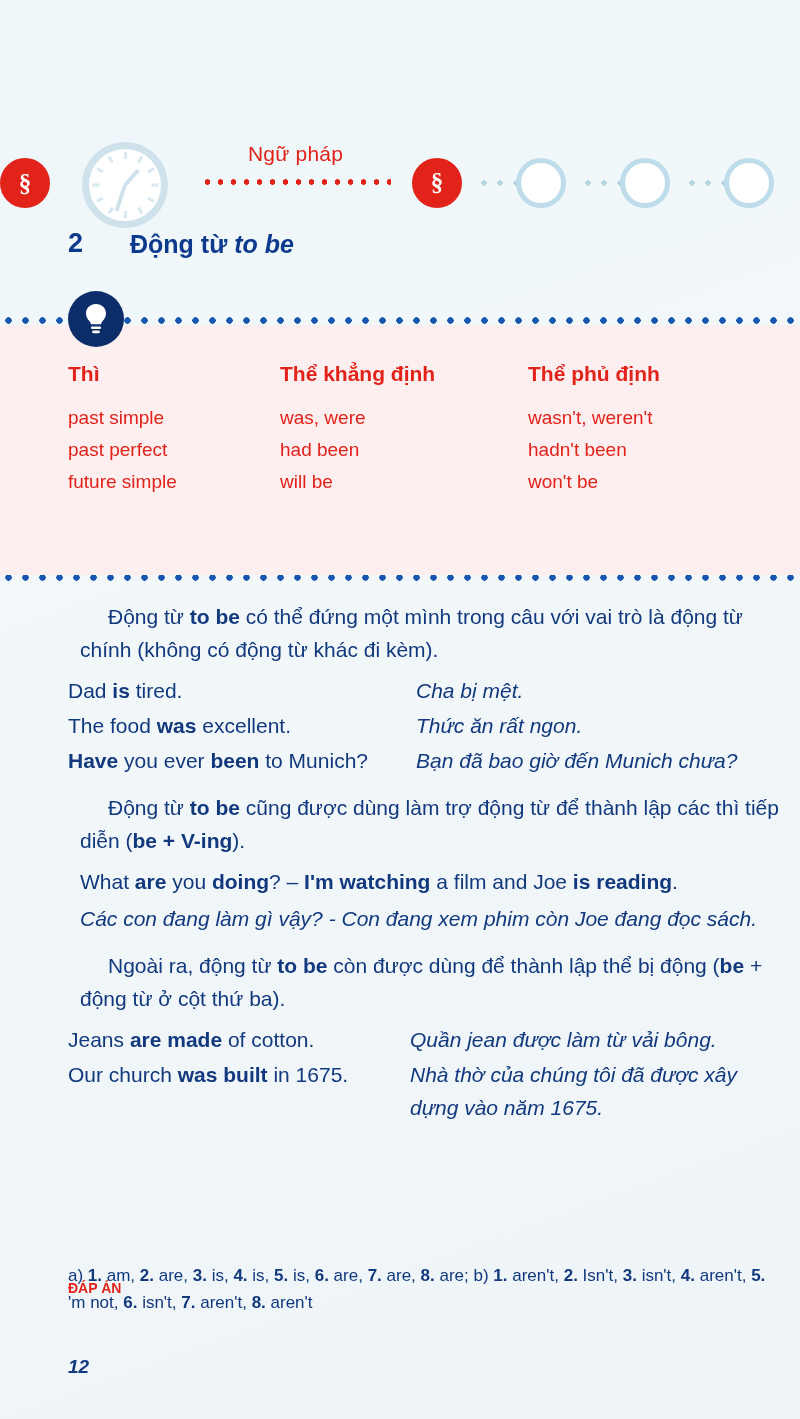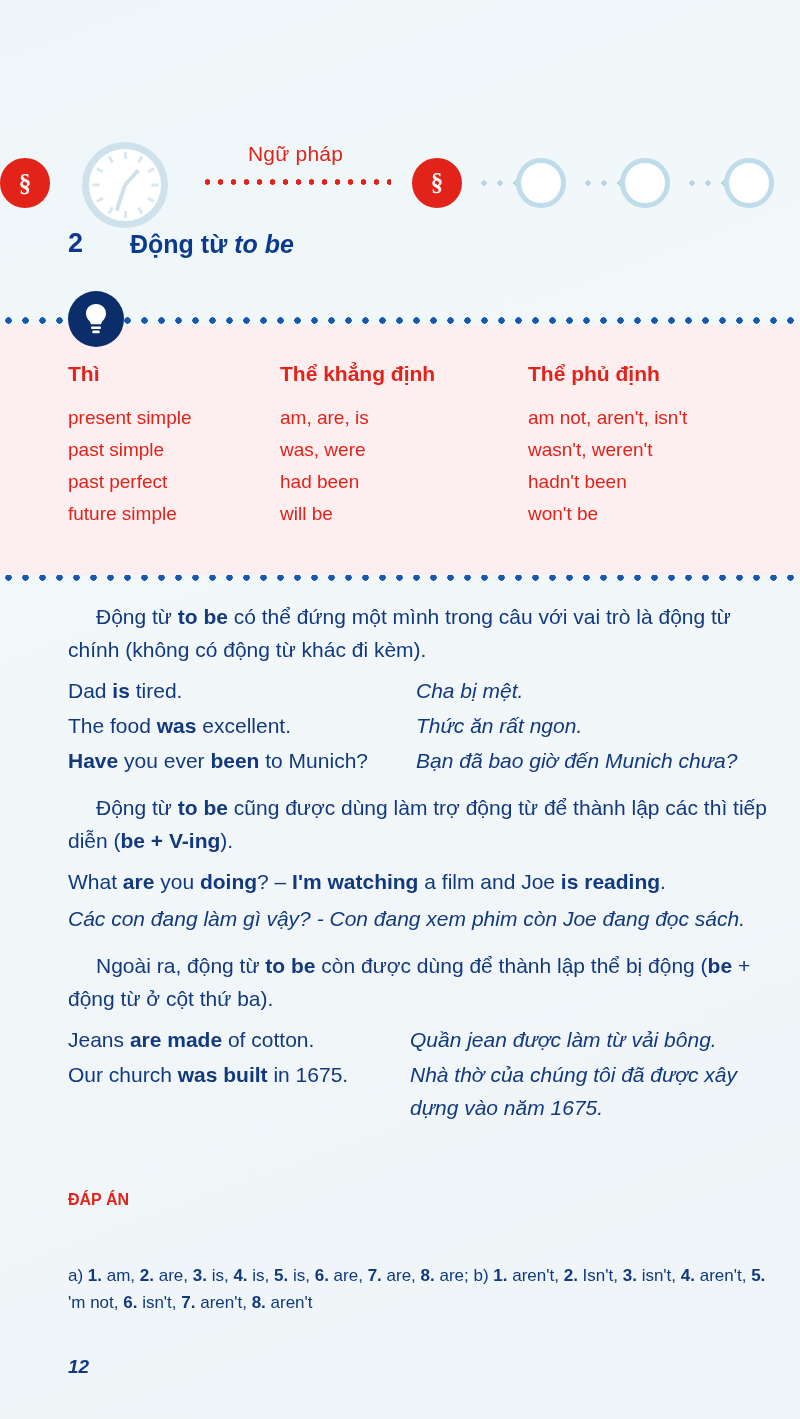--- a/index.html
+++ b/index.html
@@ -185,41 +185,41 @@
   
   .body {
     position: absolute;
     left: 68px;
     top: 600px;
     width: 714px;
     color: #12397e;
     font-size: 21px;
     line-height: 33px;
   }
-  .body p { margin: 0 0 4px 0; }
+  .body p { margin: 0 0 4px 12px; }
   .body .para { text-indent: 28px; margin-bottom: 8px; }
   .body b { font-weight: bold; }
   .body .vi { font-style: italic; }
   .ex {
     display: flex;
     width: 714px;
   }
   .ex .en { width: 348px; }
   .ex .vn { width: 366px; font-style: italic; }
   .ex.wide .en { width: 342px; }
   .blk { margin-bottom: 10px; }
   .sent { margin-bottom: 2px; }
 
   
   .ans-title {
     position: absolute;
     left: 68px;
-    top: 1191px;
+    top: 1280px;
     color: #e2231a;
-    font-size: 16px;
+    font-size: 14px;
     font-weight: bold;
   }
   .ans-body {
     position: absolute;
     left: 68px;
     top: 1262px;
     width: 716px;
     color: #12397e;
     font-size: 17px;
     line-height: 27px;
@@ -287,25 +287,20 @@
   <div class="dot-rule bottom"></div>
 
   <div class="panel"></div>
   <div class="tbl">
     <div class="row head">
       <div class="c c1">Thì</div>
       <div class="c c2">Thể khẳng định</div>
       <div class="c c3">Thể phủ định</div>
     </div>
     <div class="row">
-      <div class="c c1">present simple</div>
-      <div class="c c2">am, are, is</div>
-      <div class="c c3">am not, aren't, isn't</div>
-    </div>
-    <div class="row">
       <div class="c c1">past simple</div>
       <div class="c c2">was, were</div>
       <div class="c c3">wasn't, weren't</div>
     </div>
     <div class="row">
       <div class="c c1">past perfect</div>
       <div class="c c2">had been</div>
       <div class="c c3">hadn't been</div>
     </div>
     <div class="row">

